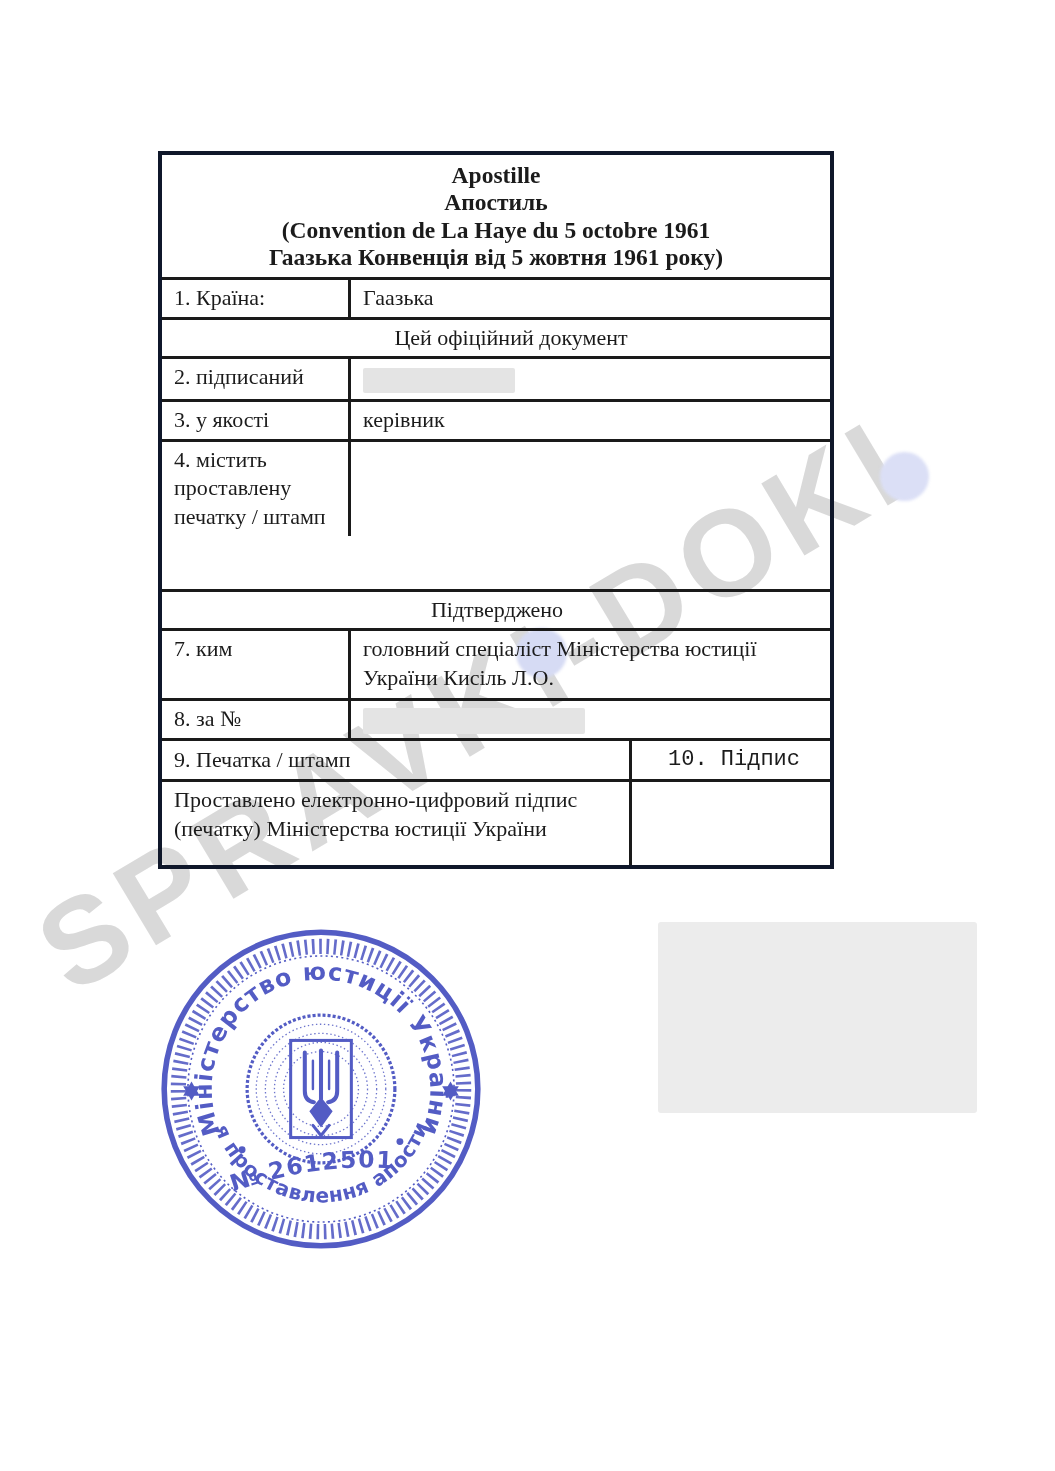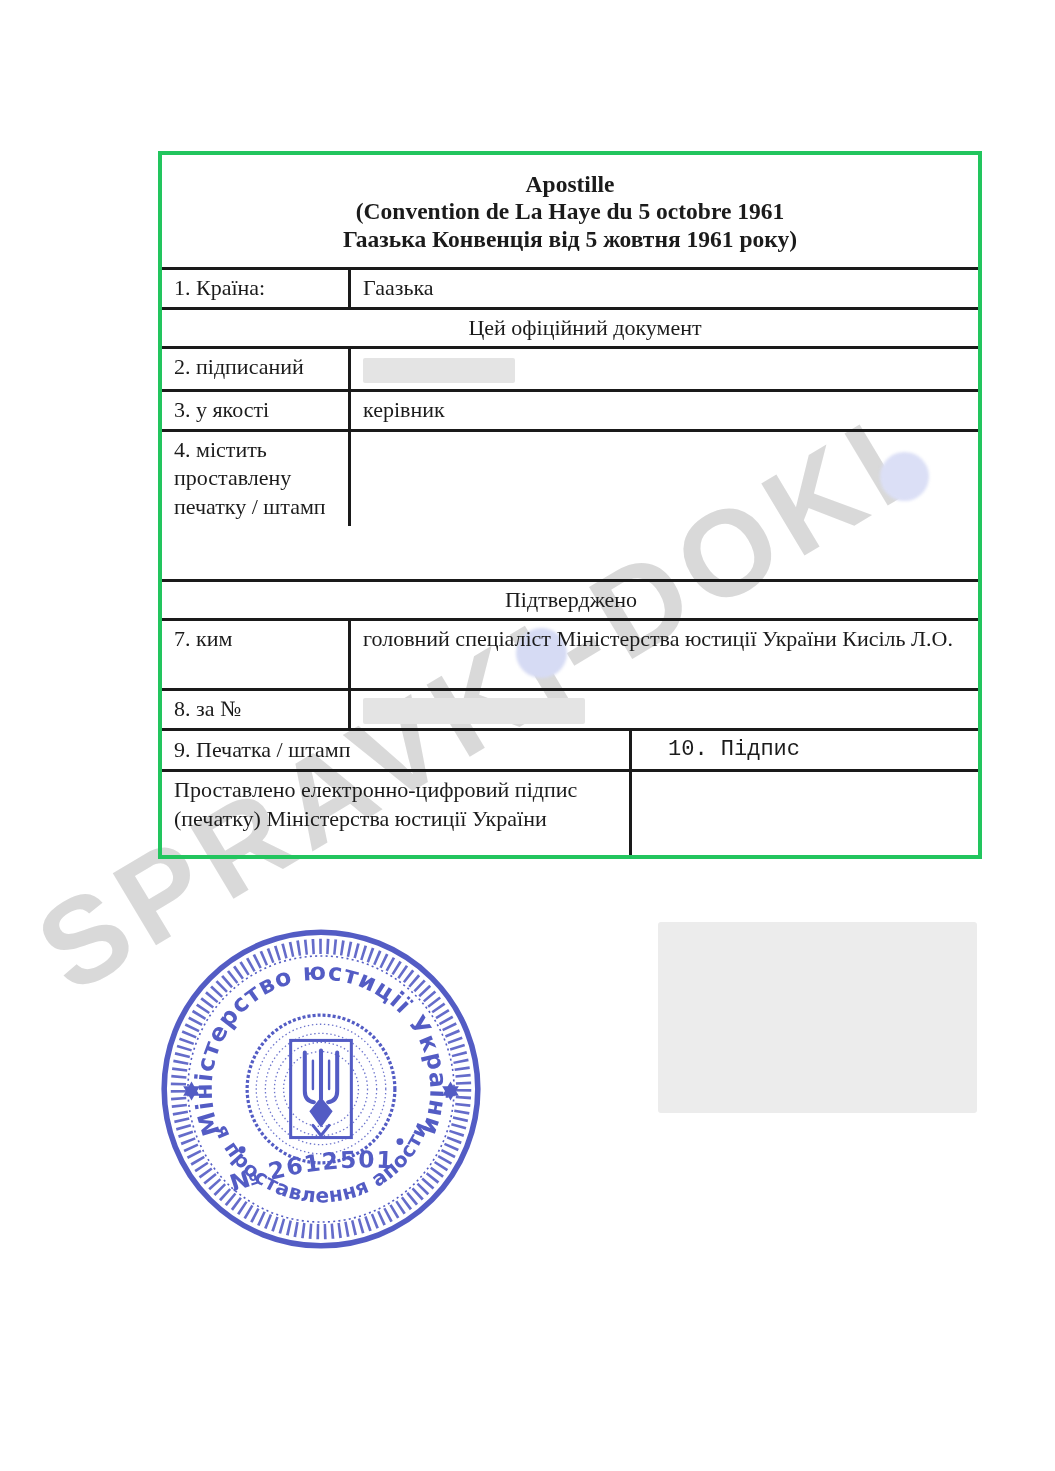--- a/index.html
+++ b/index.html
@@ -11,22 +11,22 @@
   .watermark{
     position:absolute;left:50px;top:890px;z-index:1;
     font-family:"Liberation Sans","DejaVu Sans",sans-serif;font-weight:700;
     font-size:122px;letter-spacing:9px;white-space:nowrap;
     color:rgba(150,150,150,0.36);
     transform:rotate(-31deg);transform-origin:0 50%;
     pointer-events:none;
   }
   
   .apostille-table{
-    position:absolute;left:158px;top:151px;width:824px;z-index:2;
-    border:4px solid #22c55e;box-sizing:border-box;background:transparent;
+    position:absolute;left:158px;top:151px;width:676px;z-index:2;
+    border:4px solid #0f172a;box-sizing:border-box;background:transparent;
   }
   .tr{display:flex;border-top:3px solid #1a1a1a;box-sizing:border-box;align-items:center;}
   .tr.first{border-top:none;}
   .tr.top-align{align-items:flex-start;}
   .td{box-sizing:border-box;padding:4px 10px 4px 12px;font-size:22px;line-height:1.3;}
   .label-col{width:189px;flex:none;border-right:3px solid #1a1a1a;align-self:stretch;}
   .value-col{flex:1;}
   .header-cell{
     width:100%;text-align:center;font-weight:700;font-size:23.5px;line-height:1.17;
     padding:7px 8px 5px;
@@ -77,20 +77,21 @@
   <div class="gray-panel"></div>
 
   <div class="blot blot-1"></div>
   <div class="blot blot-2"></div>
 
   <div class="apostille-table">
 
     <div class="tr first min-h-header">
       <div class="td header-cell">
         <div>Apostille</div>
+        <div>Апостиль</div>
         <div>(Convention de La Haye du 5 octobre 1961</div>
         <div>Гаазька Конвенція від 5 жовтня 1961 року)</div>
       </div>
     </div>
 
     <div class="tr min-h-country">
       <div class="td label-col">1. Країна:</div>
       <div class="td value-col">Гаазька</div>
     </div>
 

